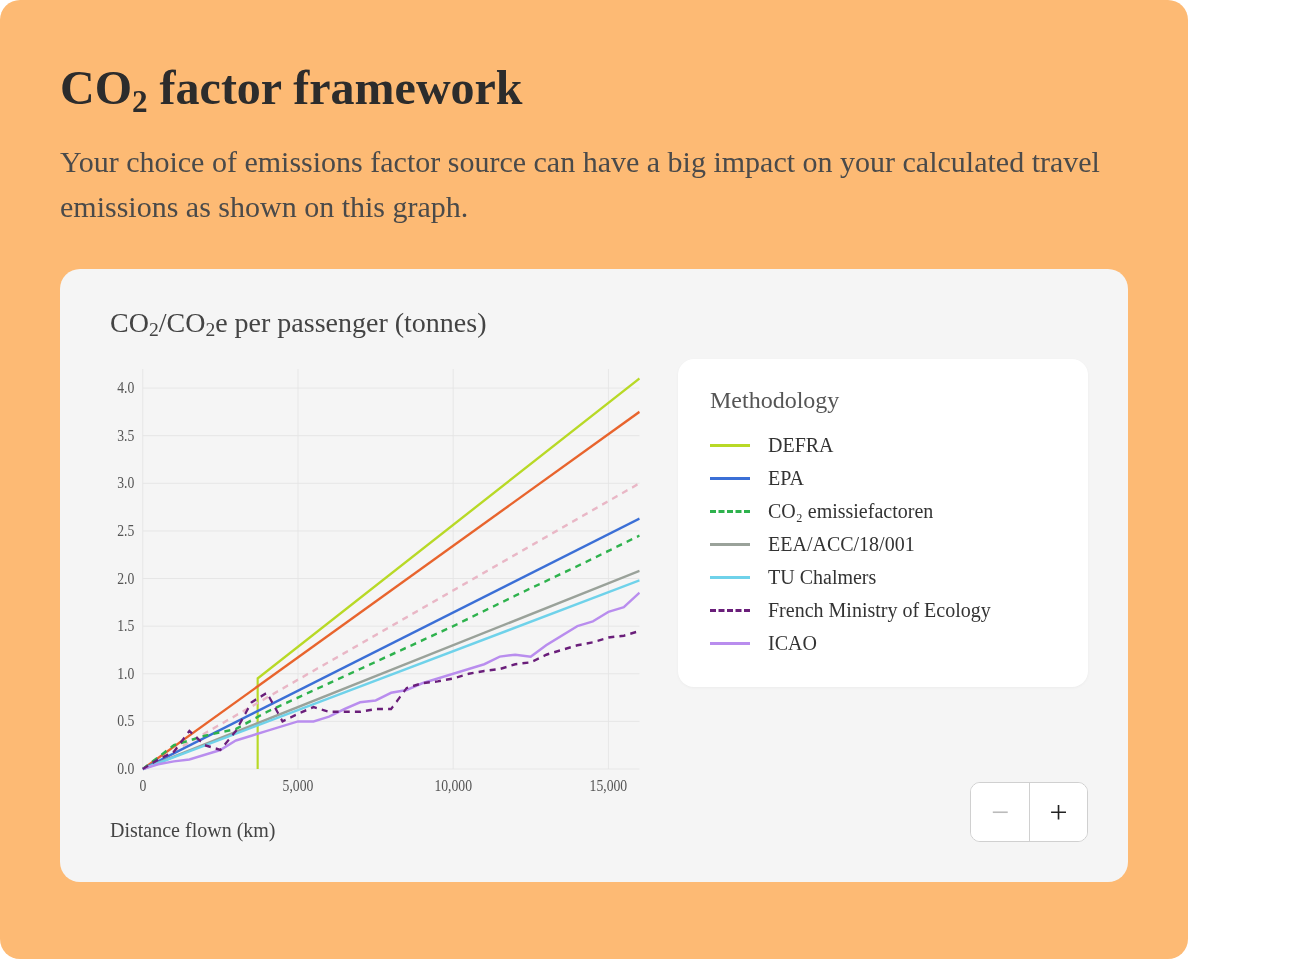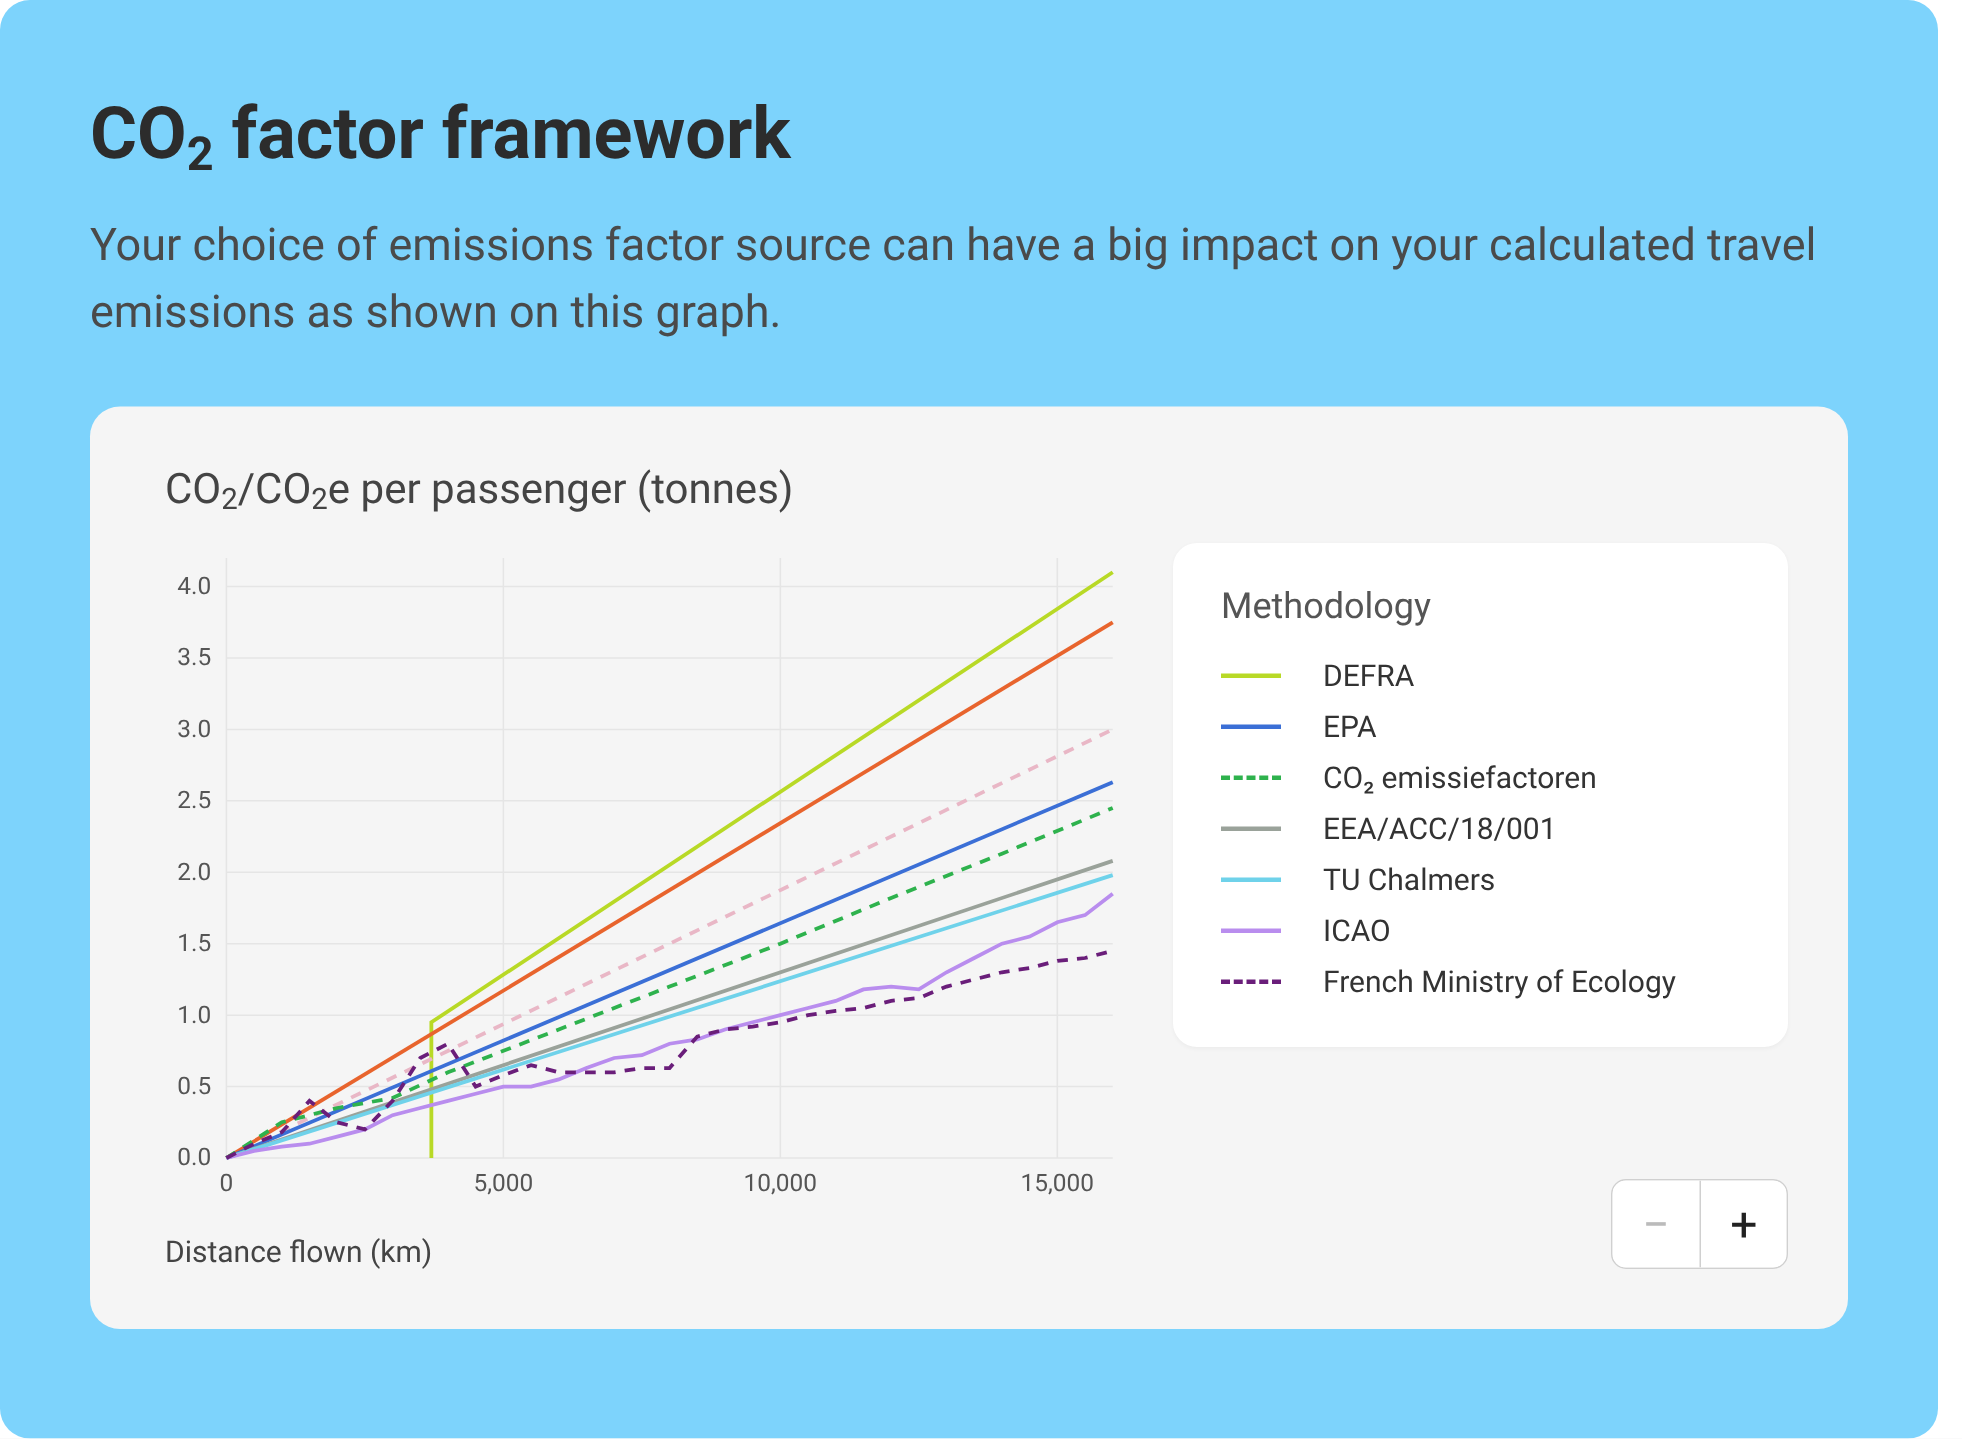--- a/index.html
+++ b/index.html
@@ -4,25 +4,26 @@
 <style>
   * { box-sizing: border-box; }
   body {
     margin: 0;
     padding: 0;
     font-family: -apple-system, BlinkMacSystemFont, "Segoe UI", Roboto, Helvetica, Arial, sans-serif;
     background: #ffffff;
     color: #2c2c2c;
   }
   .card {
-    width: 1292px;
+    width: 1188px;
     min-height: 959px;
-    background: #7dd3fc;
+    background: #fdba74;
     border-radius: 20px;
     padding: 60px 60px 40px 60px;
+    font-family: Liberation Serif, serif;
   }
   .title {
     font-size: 48px;
     font-weight: 700;
     color: #2c2c2c;
     margin: 0 0 24px 0;
   }
   .title sub { font-size: 0.65em; vertical-align: baseline; position: relative; top: 0.25em; }
   .subtitle {
     font-size: 30px;
@@ -75,21 +76,21 @@
     margin: 0 0 20px 0;
   }
   .legend-items {
     display: flex;
     flex-direction: column;
     gap: 10px;
   }
   .legend-item {
     display: flex;
     align-items: center;
-    gap: 28px;
+    gap: 18px;
     font-size: 20px;
     color: #333;
   }
   .legend-swatch {
     width: 40px;
     height: 3px;
     flex: 0 0 40px;
   }
   .legend-swatch.dashed {
     background: none !important;
@@ -201,26 +202,26 @@
             </div>
             <div class="legend-item">
               <div class="legend-swatch" style="background: rgb(154, 162, 154);"></div>
               <span>EEA/ACC/18/001</span>
             </div>
             <div class="legend-item">
               <div class="legend-swatch" style="background: rgb(111, 210, 234);"></div>
               <span>TU Chalmers</span>
             </div>
             <div class="legend-item">
+              <div class="legend-swatch dashed" style="border-top-color: rgb(106, 30, 122);"></div>
+              <span>French Ministry of Ecology</span>
+            </div>
+            <div class="legend-item">
               <div class="legend-swatch" style="background: rgb(185, 141, 238);"></div>
               <span>ICAO</span>
-            </div>
-            <div class="legend-item">
-              <div class="legend-swatch dashed" style="border-top-color: rgb(106, 30, 122);"></div>
-              <span>French Ministry of Ecology</span>
             </div>
           </div>
       </div>
     </div>
 
     <div class="zoom-controls">
       <div class="zoom-btn disabled">−</div>
       <div class="zoom-btn">+</div>
     </div>
   </div>

